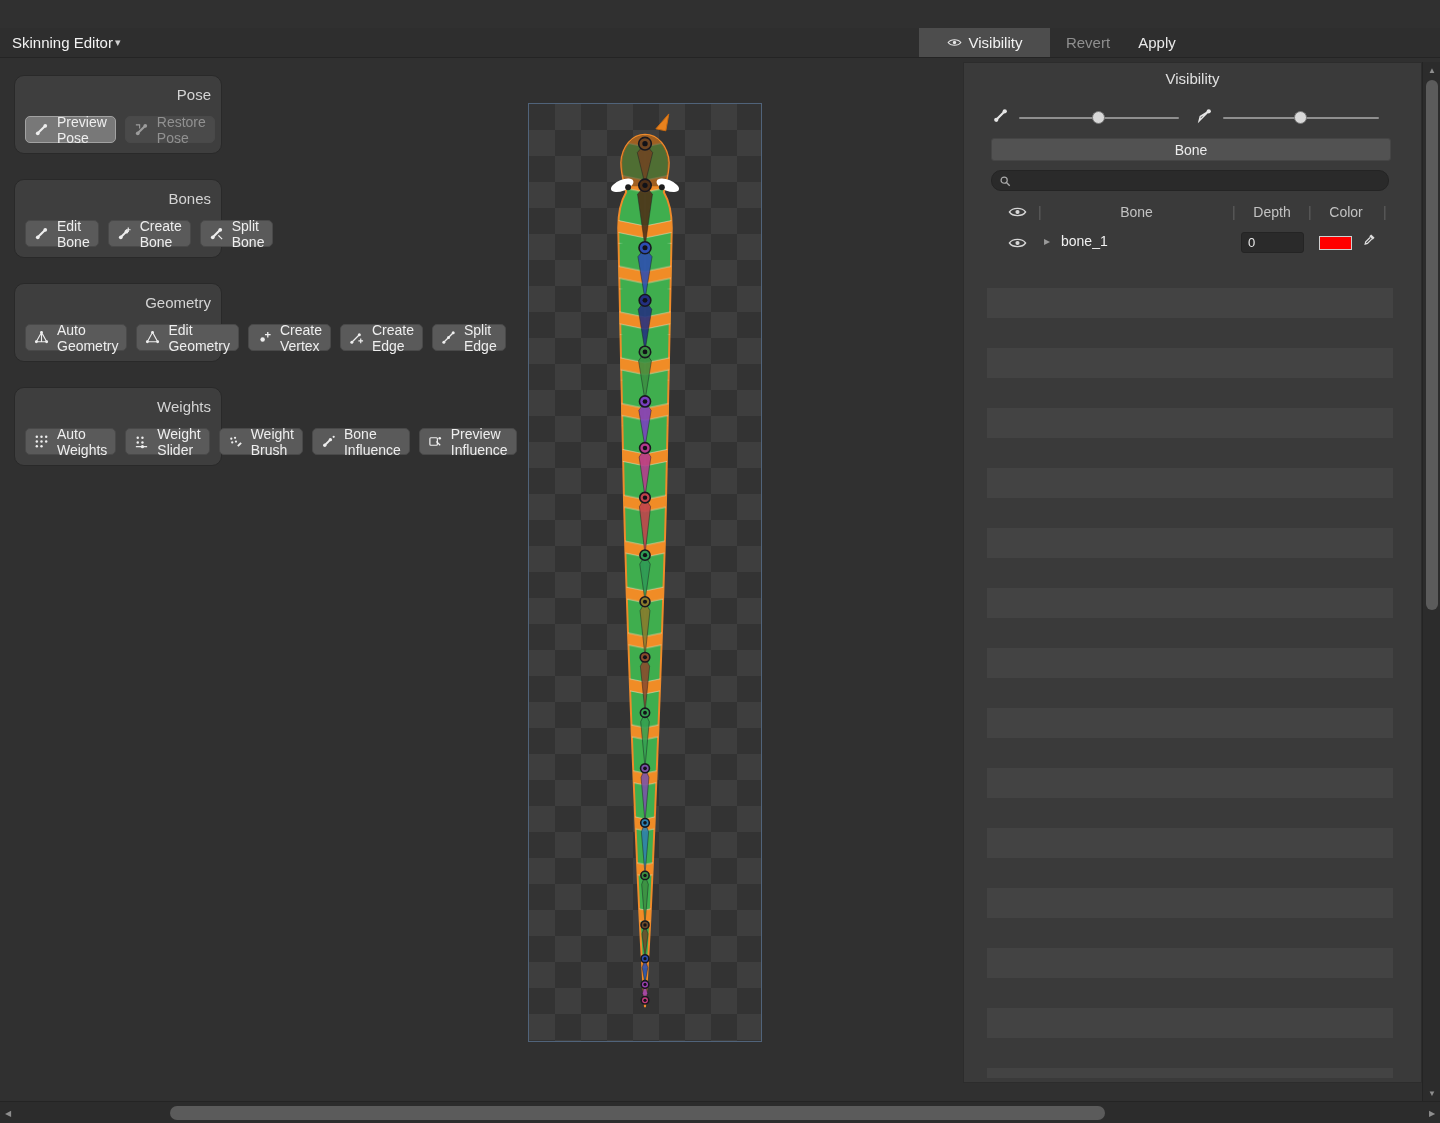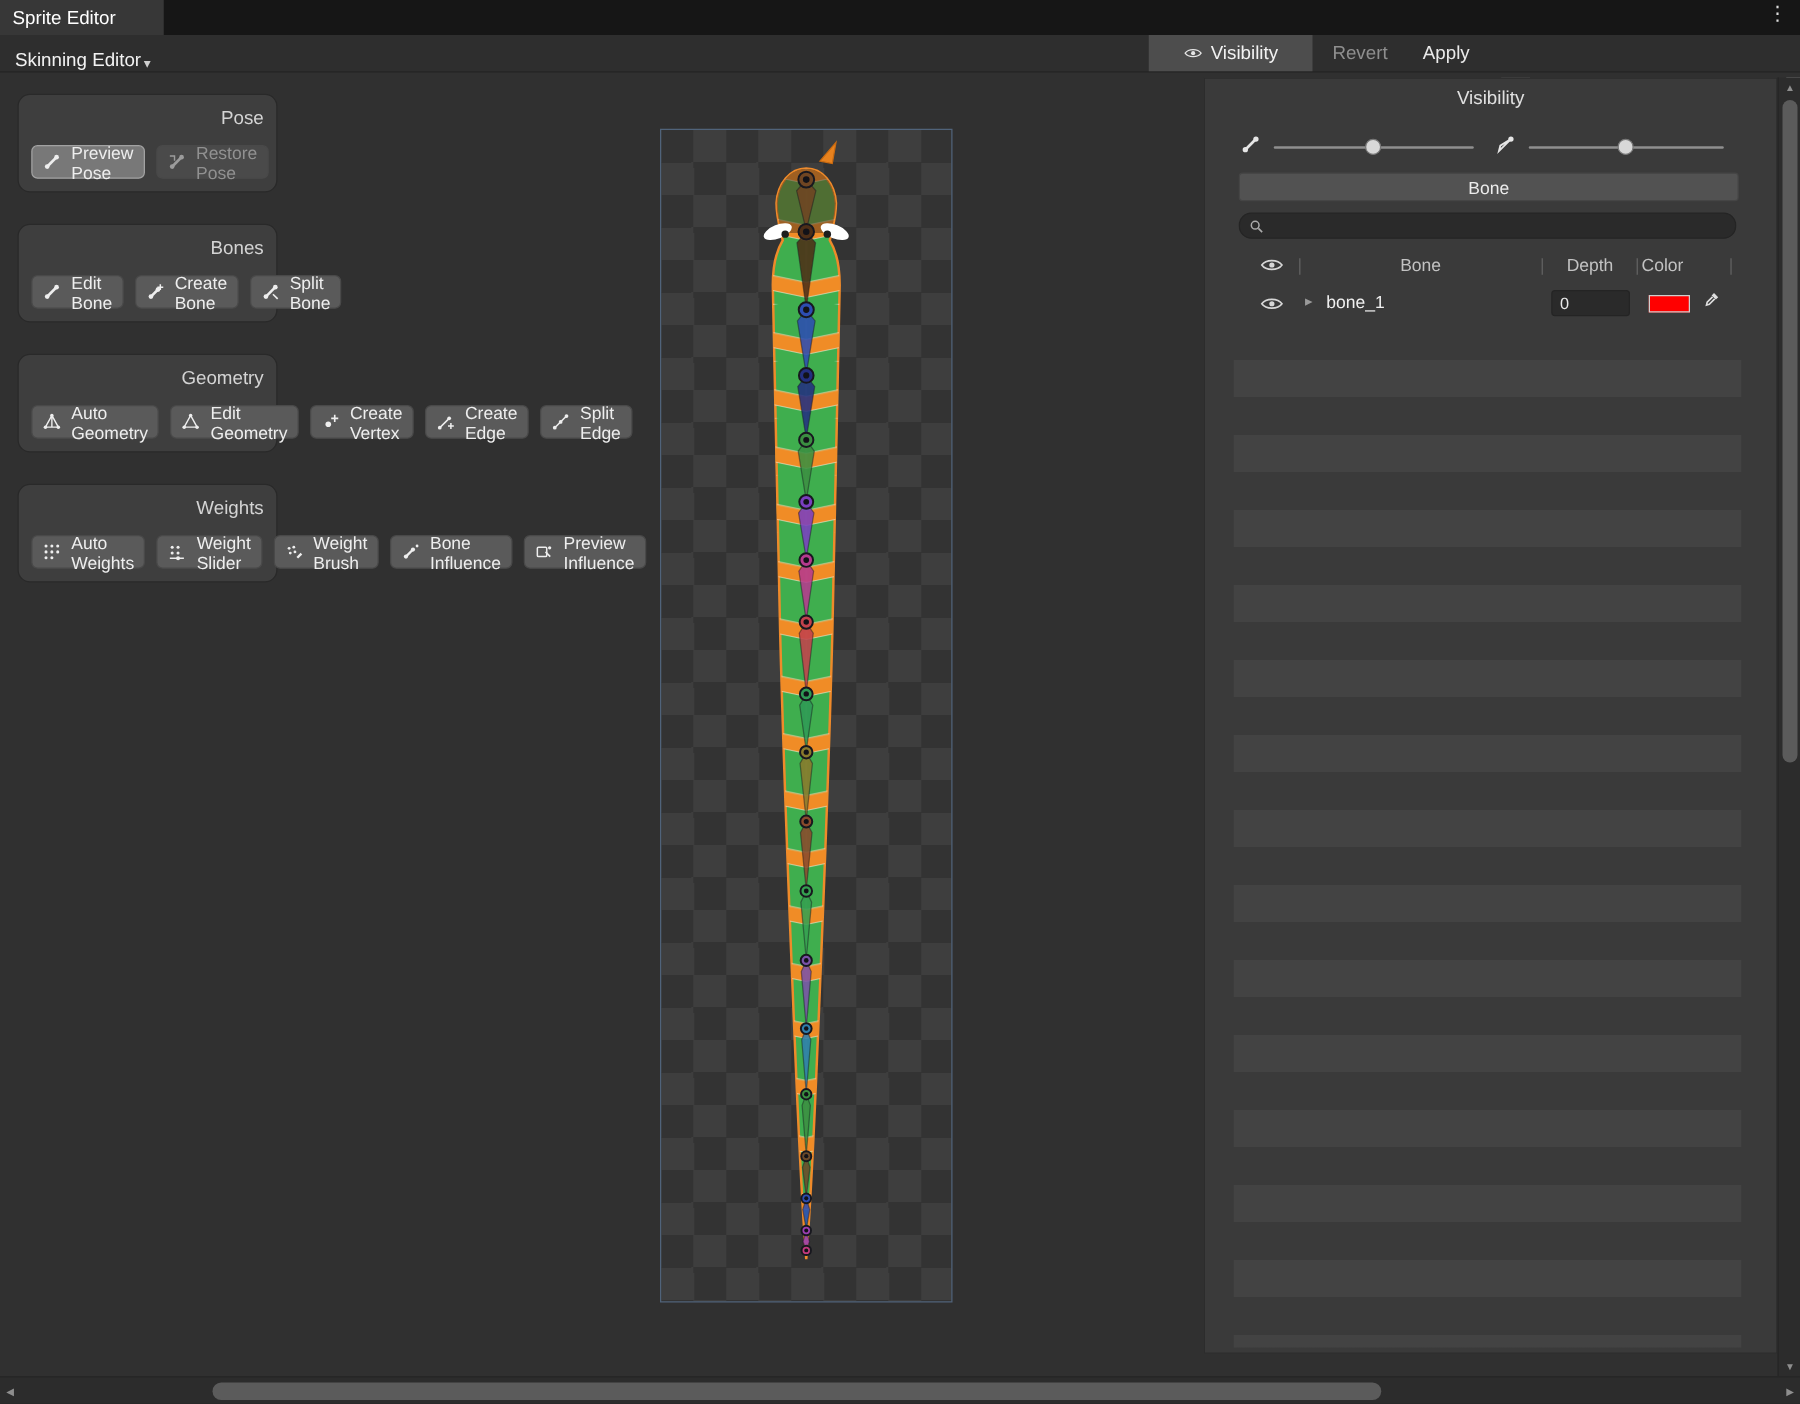--- a/index.html
+++ b/index.html
@@ -9,21 +9,21 @@
     background:#303030; font-family:"Liberation Sans", sans-serif;
     color:#e8e8e8; font-size:14px; user-select:none;
   }
   
   .titlebar { position:absolute; left:0; top:0; width:100%; height:28px; background:#161616; }
   .sprite-tab { position:absolute; left:0; top:0; width:131px; height:28px; background:#373737;
     display:flex; align-items:center; padding-left:10px; font-size:15px; color:#fff; }
   .kebab { position:absolute; right:10px; top:4px; font-size:16px; color:#dcdcdc; line-height:1; cursor:pointer; }
   
   .toolbar { position:absolute; left:0; top:28px; width:100%; height:30px; background:#2e2e2e; border-bottom:1px solid #242424; }
-  .mode-dd { position:absolute; left:4px; top:0; height:29px; display:flex; align-items:flex-end; gap:2px;
+  .mode-dd { position:absolute; left:4px; top:0; height:29px; display:flex; align-items:center; gap:2px;
     padding:0 8px; font-size:15px; color:#f2f2f2; cursor:pointer; }
   .mode-dd .caret { font-size:11px; color:#cfcfcf; }
   .vis-btn { position:absolute; left:919px; top:0; width:131px; height:29px; background:#4d4d4d; border:none;
     display:flex; align-items:center; justify-content:center; gap:7px; color:#f2f2f2; font-size:15px; cursor:pointer; }
   .flat-btn { position:absolute; top:0; height:29px; background:transparent; border:none; font-size:15px;
     display:flex; align-items:center; justify-content:center; cursor:pointer; }
   .revert { left:1052px; width:72px; color:#8f8f8f; }
   .apply  { left:1127px; width:60px; color:#eaeaea; }
   .pal-icon { position:absolute; left:1201px; top:34px; width:23px; height:17px; border:1px solid #8a8a8a;
     background:conic-gradient(#d43a3a 0 25%, #3aa03a 0 50%, #3a5ad4 0 75%, #d4c23a 0); }
@@ -59,21 +59,21 @@
   .bone-tab { position:absolute; left:27px; top:75px; width:400px; height:23px; background:#525252;
     border:1px solid #454545; border-radius:3px; display:flex; align-items:center; justify-content:center;
     font-size:14px; color:#ececec; cursor:pointer; }
   .search { position:absolute; left:27px; top:107px; width:398px; height:21px; background:#2a2a2a;
     border:1px solid #242424; border-radius:10px; display:flex; align-items:center; gap:5px; padding:0 7px; }
   .search input { flex:1; background:transparent; border:none; outline:none; color:#ddd; font-size:13px; font-family:inherit; }
   .hdr-row { position:absolute; left:0; top:138px; width:100%; height:26px; color:#c2c2c2; font-size:14px; }
   .sep { position:absolute; top:3px; color:#5e5e5e; }
   .hdr-bone  { position:absolute; left:90px;  top:3px; width:165px; text-align:center; }
   .hdr-depth { position:absolute; left:278px; top:3px; width:60px;  text-align:center; }
-  .hdr-color { position:absolute; left:336px; top:3px; width:60px;  text-align:center; }
+  .hdr-color { position:absolute; left:352px; top:3px; width:60px;  text-align:center; }
   .bone-row { position:absolute; left:0; top:166px; width:100%; height:28px; }
   .disc { position:absolute; left:80px; top:5px; color:#9a9a9a; font-size:12px; cursor:pointer; }
   .bone-name { position:absolute; left:97px; top:4px; color:#f0f0f0; font-size:14px; }
   .depth-input { position:absolute; left:277px; top:3px; width:63px; height:21px; background:#2a2a2a;
     border:1px solid #242424; border-radius:3px; color:#e8e8e8; font-size:13px; padding:0 6px; font-family:inherit; }
   .swatch { position:absolute; left:355px; top:7px; width:33px; height:14px; border:1px solid #cfcfcf; cursor:pointer; }
   .pipette { position:absolute; left:398px; top:3px; cursor:pointer; }
   .stripes { position:absolute; left:23px; top:195px; width:406px; bottom:4px;
     background:repeating-linear-gradient(to bottom, #3a3a3a 0 30px, #434343 30px 60px); }
   .eye-abs { position:absolute; cursor:pointer; }
@@ -85,26 +85,20 @@
   .hscroll { position:absolute; left:0; top:1101px; width:1440px; height:22px; background:#2c2c2c; border-top:1px solid #242424; }
   .hthumb { position:absolute; left:170px; top:4px; width:935px; height:14px; background:#5b5b5b; border-radius:7px; }
   .harrow { position:absolute; top:0; width:16px; height:22px; display:flex; align-items:center; justify-content:center;
     color:#8e8e8e; font-size:8px; cursor:pointer; }
 </style>
 </head>
 <body>
 
 <div id="app">
 
-  <div class="titlebar">
-    <div class="sprite-tab">
-      <span>Sprite Editor</span>
-    </div>
-    <div class="kebab">⋮</div>
-  </div>
 
   <div class="toolbar">
     <div class="mode-dd">
       <span>Skinning Editor</span>
       <span class="caret">▾</span>
     </div>
     <button class="vis-btn">
       <svg class="icn" viewBox="0 0 20 12" width="18" height="11">
         <path d="M1.5 6 C5 1 15 1 18.5 6 C15 11 5 11 1.5 6 Z" fill="none" stroke="#e6e6e6" stroke-width="1.4"></path>
         <circle cx="10" cy="6" r="2.2" fill="#e6e6e6"></circle>

